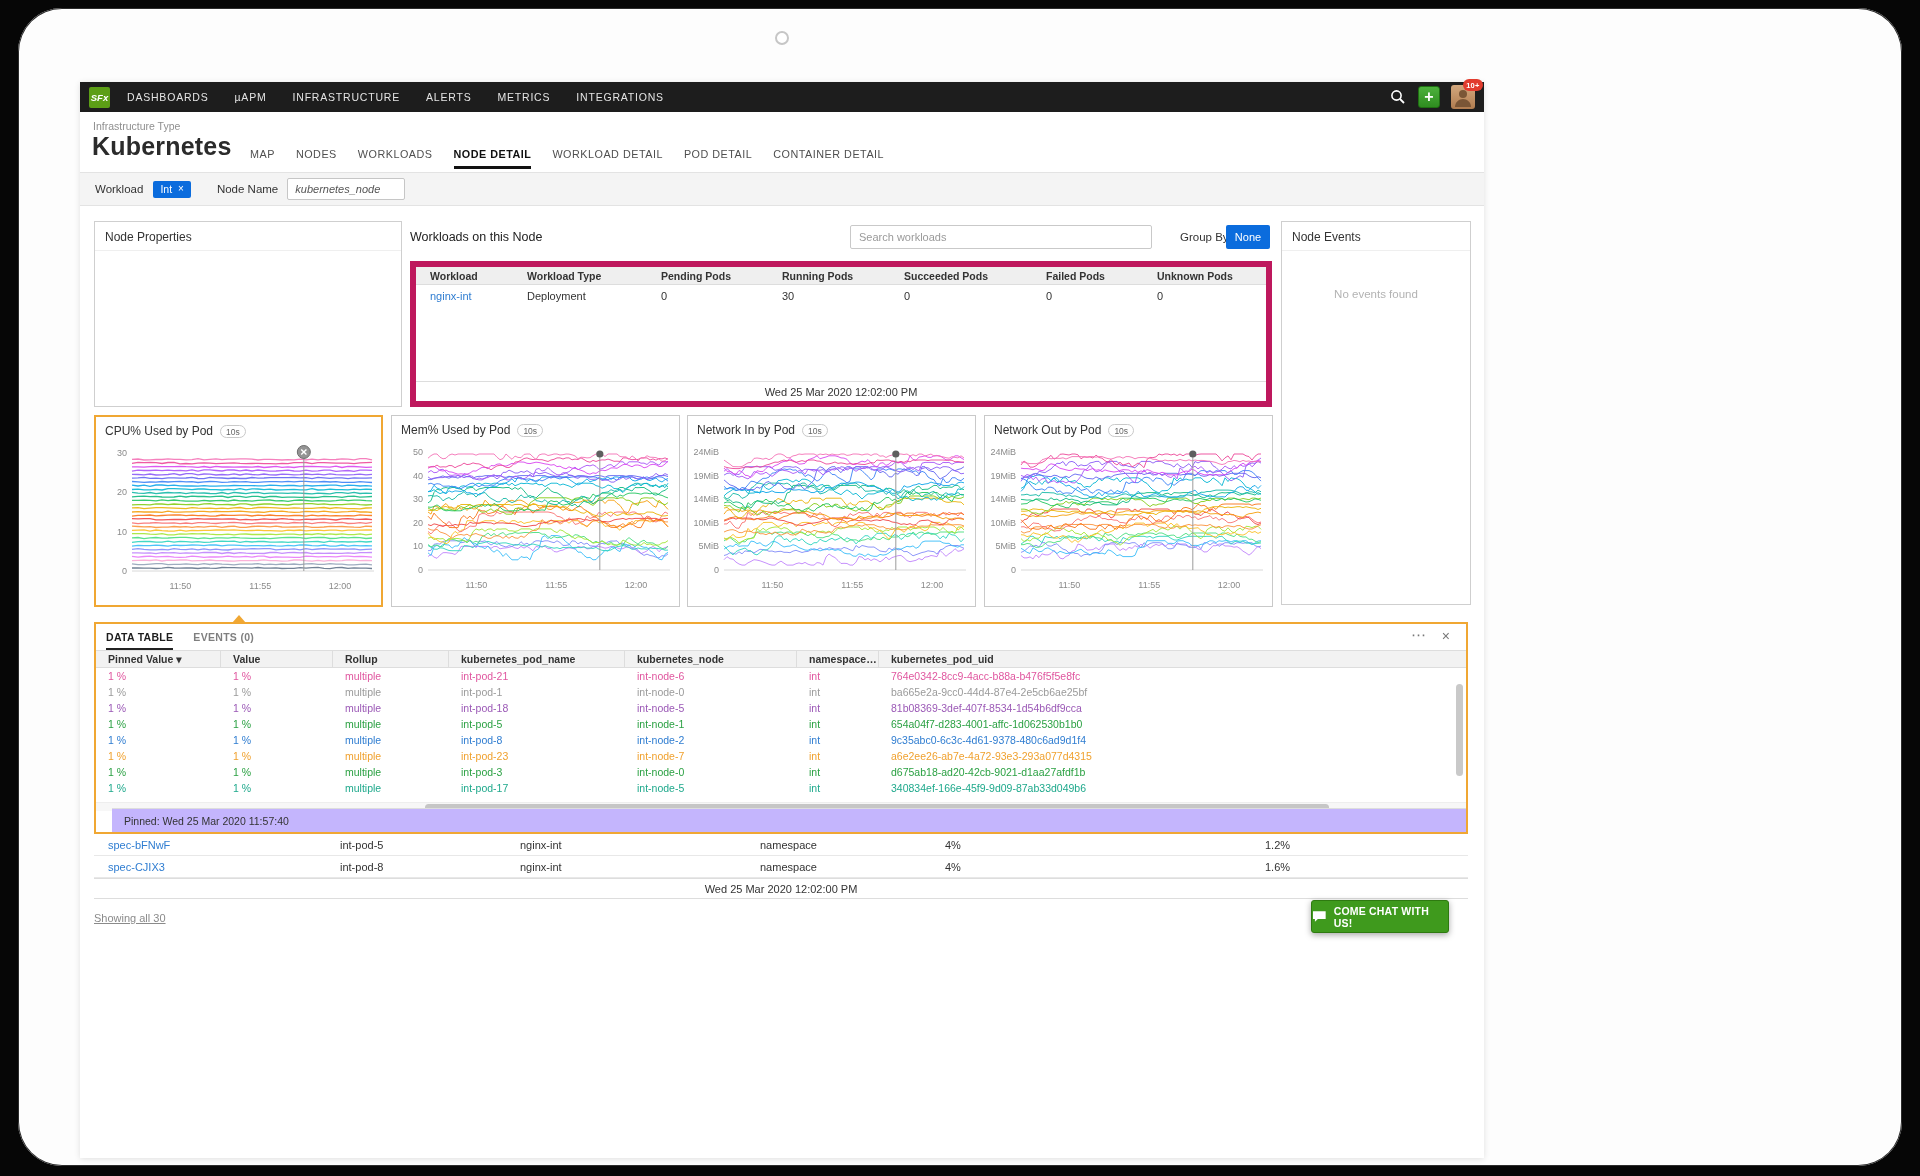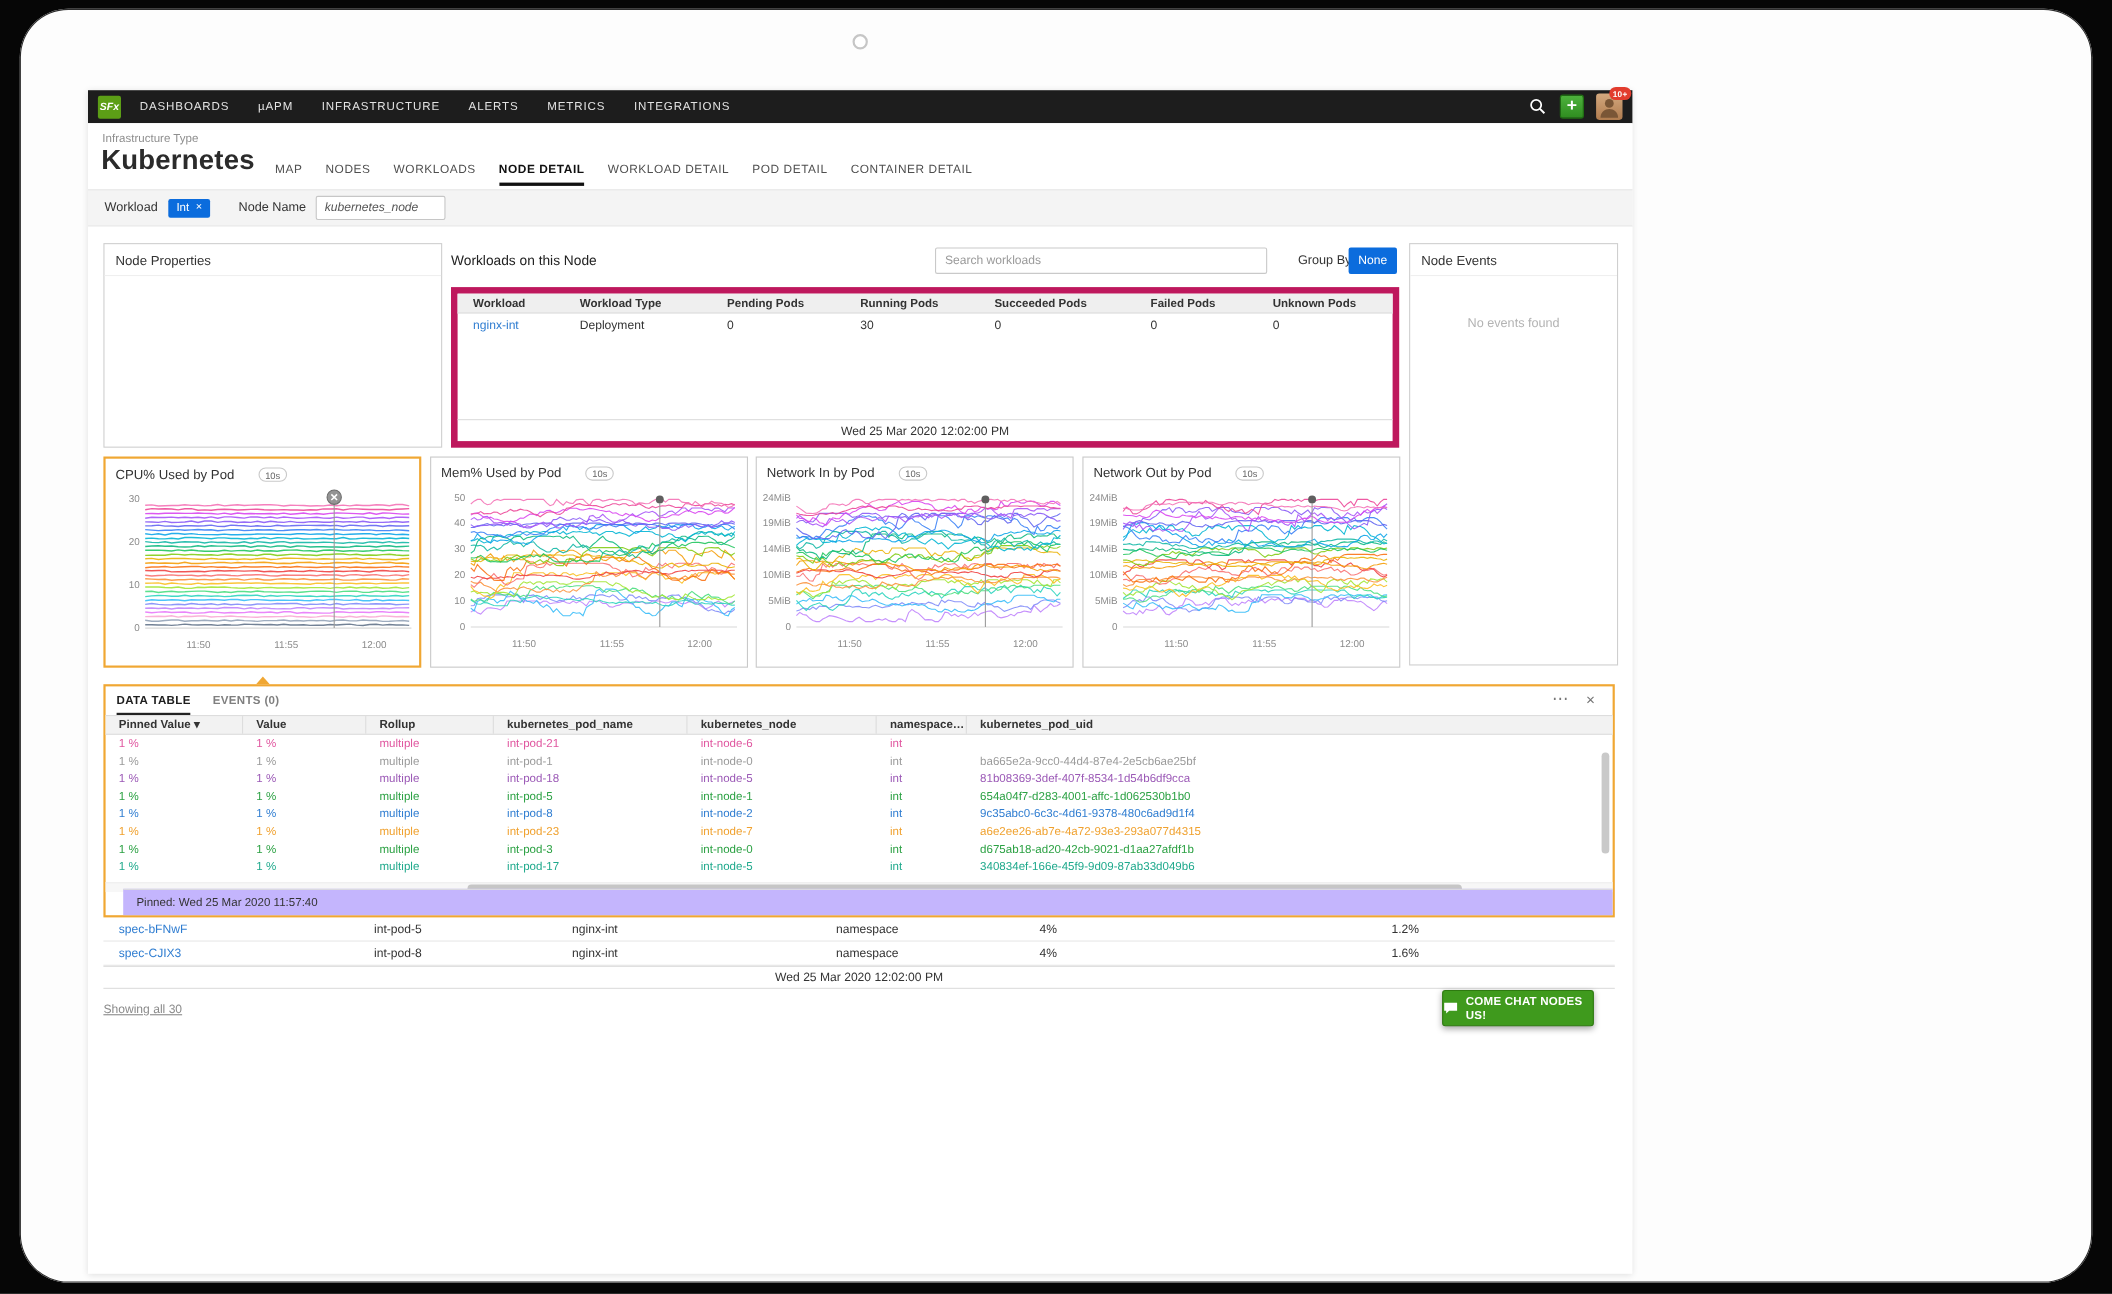--- a/index.html
+++ b/index.html
@@ -51,21 +51,21 @@
   .wl-head{display:flex;height:18px;background:#efefef;border-bottom:1px solid #ddd;}
   .wl-head span{font-size:10.5px;font-weight:bold;color:#333;padding-left:14px;line-height:18px;flex:none;overflow:hidden;white-space:nowrap;}
   .wl-row{display:flex;height:22px;cursor:pointer;}
   .wl-row span{font-size:11px;color:#333;padding-left:14px;line-height:22px;flex:none;white-space:nowrap;}
   .wl-row .link{color:#2f7dd1;}
   .wl-footer{position:absolute;left:0;right:0;bottom:0;height:20px;border-top:1px solid #ddd;text-align:center;font-size:11px;color:#333;line-height:20px;}
 
   
   .chart-card{position:absolute;top:209px;width:289px;height:192px;border:1px solid #c9c9c9;background:#fff;}
   .chart-card.selected{border:2px solid #f0a733;}
-  .chart-head{display:flex;align-items:center;gap:22px;padding:7px 9px 0;}
+  .chart-head{display:flex;align-items:center;gap:7px;padding:7px 9px 0;}
   .chart-title{font-size:12px;color:#333;white-space:nowrap;}
   .chart-badge{font-size:8.5px;color:#666;border:1px solid #c9c9c9;border-radius:7px;padding:0 5px;height:13px;line-height:12px;}
   .chart-body{margin-top:1px;}
 
   
   .dt-panel{position:absolute;left:14px;top:416px;width:1374px;height:212px;border:2px solid #f0a733;background:#fff;}
   .dt-notch{position:absolute;left:152px;top:409px;width:0;height:0;border-left:7px solid transparent;border-right:7px solid transparent;border-bottom:8px solid #f0a733;}
   .dt-tabs{position:relative;height:26px;display:flex;align-items:stretch;padding-left:10px;}
   .dt-tab{font-size:10.5px;font-weight:bold;letter-spacing:0.3px;color:#7f7f7f;margin-right:20px;line-height:26px;cursor:pointer;}
   .dt-tab.active{color:#1d1d1d;border-bottom:2px solid #222;}
@@ -397,20 +397,21 @@
             <span>kubernetes_pod_uid</span>
           </div>
         <div id="dt-body">
             <div class="dt-row" style="color: rgb(224, 86, 159);">
               <span style="width: 125px;">1 %</span>
               <span style="width: 112px;">1 %</span>
               <span style="width: 116px;">multiple</span>
               <span style="width: 176px;">int-pod-21</span>
               <span style="width: 172px;">int-node-6</span>
               <span style="width: 82px;">int</span>
+              <span>764e0342-8cc9-4acc-b88a-b476f5f5e8fc</span>
             </div>
             <div class="dt-row" style="color: rgb(155, 155, 155);">
               <span style="width: 125px;">1 %</span>
               <span style="width: 112px;">1 %</span>
               <span style="width: 116px;">multiple</span>
               <span style="width: 176px;">int-pod-1</span>
               <span style="width: 172px;">int-node-0</span>
               <span style="width: 82px;">int</span>
               <span>ba665e2a-9cc0-44d4-87e4-2e5cb6ae25bf</span>
             </div>
@@ -494,18 +495,18 @@
             <span style="left: 1171px;">1.6%</span>
           </div>
         </div>
       <div class="under-footer">Wed 25 Mar 2020 12:02:00 PM</div>
       <div class="showing">Showing all 30</div>
 
       <div class="chat-btn">
         <svg width="15" height="13" viewBox="0 0 15 13">
             <path d="M1 1 h13 v8 h-8 l-3 3 v-3 h-2 z" fill="#fff"></path>
           </svg>
-        <span>COME CHAT NODES US!</span>
+        <span>COME CHAT WITH US!</span>
       </div>
 
     </div>
   </div>
 </div>
 
 </body></html>

